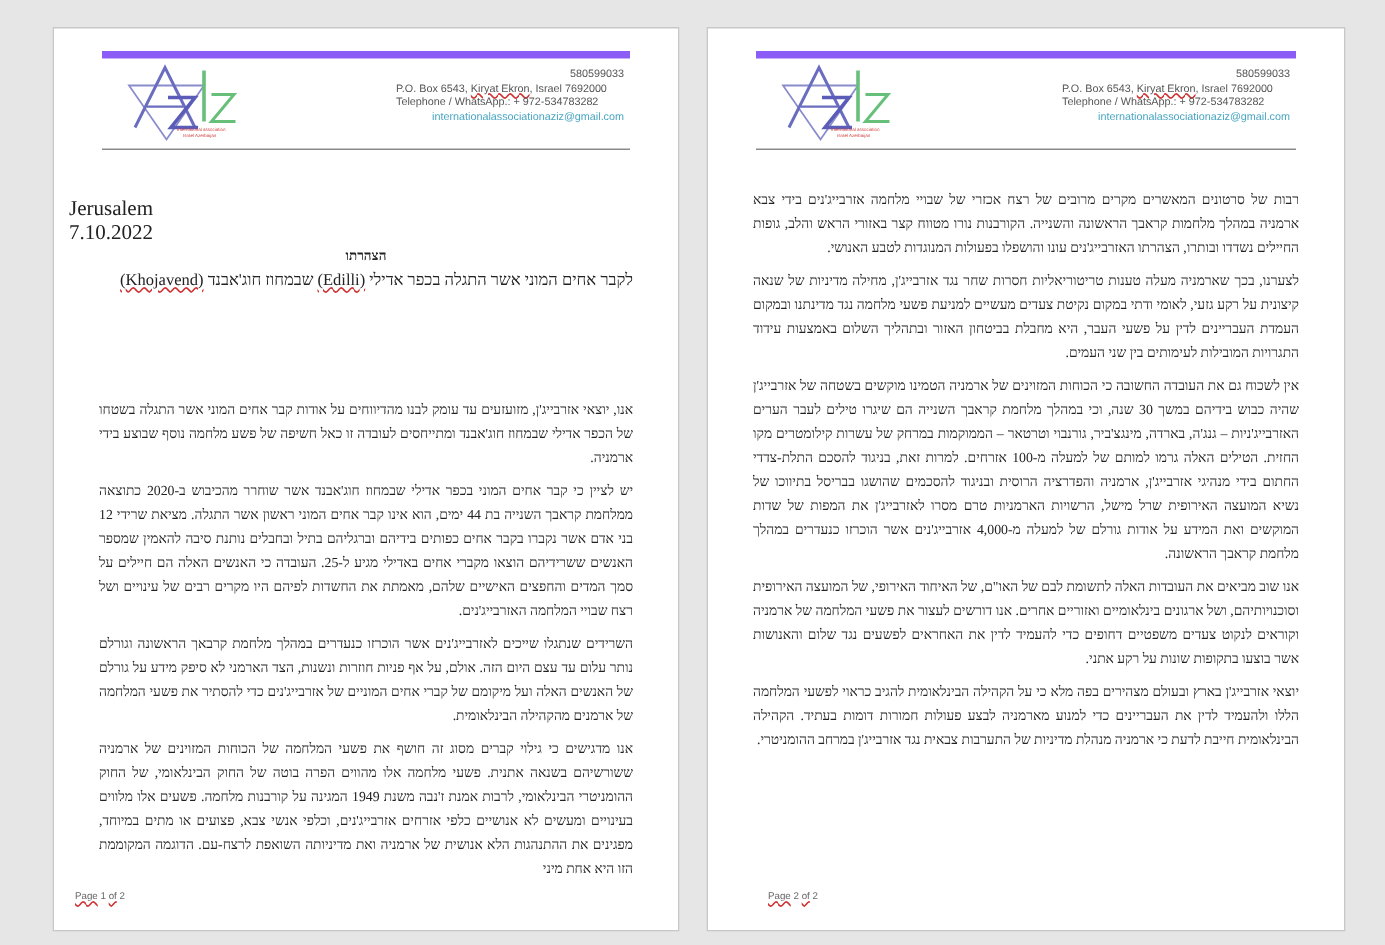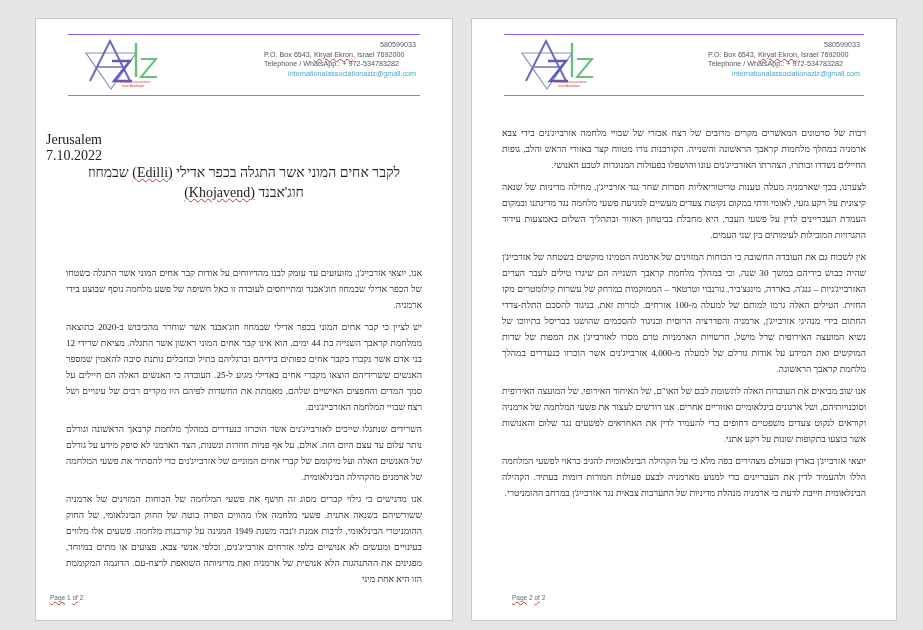--- a/index.html
+++ b/index.html
@@ -15,21 +15,21 @@
       height: 603px;
       background: #ffffff;
       border: 1px solid #c8c8c8;
       box-sizing: border-box;
     }
     #page1 { left: 35px; width: 418px; }
     #page2 { left: 471px; width: 426px; }
 
     .header {
       position: absolute; left: 32px; right: 32px; top: 15px; height: 60px;
-      border-top: 1px solid #8b5cf6;
+      border-top: 5px solid #8b5cf6;
       border-bottom: 1px solid #8a8a8a;
     }
     .logo { position: absolute; left: 8px; top: 2px; width: 90px; height: 54px; }
     .contact {
       position: absolute; right: 4px; top: 5px; text-align: left;
       font-family: "Liberation Sans", sans-serif; font-size: 7.2px; line-height: 9.6px;
       color: #555;
     }
     .contact .reg { text-align: right; }
     .contact .email { color: #4aa6c2; margin-left: 24px; }
@@ -38,21 +38,21 @@
     .left-block {
       position: absolute; left: 10px; top: 113px;
       font-size: 14px; line-height: 16px; color: #222;
     }
     .title-block {
       position: absolute; left: 30px; right: 30px; top: 144px;
       text-align: center; direction: rtl; color: #222;
     }
     .title-block .t1 { font-weight: bold; font-size: 9px; line-height: 14px; }
     .title-block .t2 { font-size: 9.5px; line-height: 20px; margin-top: 6px; }
-    .title-block .t3 { font-size: 14px; line-height: 20px; }
+    .title-block .t3 { font-size: 11px; line-height: 20px; text-align: right; }
 
     .body {
       position: absolute; left: 30px; right: 30px;
       direction: rtl; text-align: justify; color: #222;
       font-size: 9.2px; line-height: 16px;
     }
     #page1 .body { top: 246px; }
     #page2 .body { top: 106px; }
     .body p { margin: 0 0 6px 0; }
 
@@ -85,20 +85,21 @@
       <div class="email">internationalassociationaziz@gmail.com</div>
     </div>
   </div>
 
   <div class="left-block">
     <div>Jerusalem</div>
     <div>7.10.2022</div>
   </div>
 
   <div class="title-block">
+    <div class="t1">הצהרתו</div>
     <div class="t3"><span>לקבר אחים המוני אשר התגלה בכפר אדילי </span><span class="squig">(Edilli)</span><span> שבמחוז חוג'אבנד </span><span class="squig">(Khojavend)</span></div>
   </div>
 
   <div class="body">
     <p>אנו, יוצאי אזרבייג'ן, מזועזעים עד עומק לבנו מהדיווחים על אודות קבר אחים המוני אשר התגלה בשטחו של הכפר אדילי שבמחוז חוג'אבנד ומתייחסים לעובדה זו כאל חשיפה של פשע מלחמה נוסף שבוצע בידי ארמניה.</p>
     <p>יש לציין כי קבר אחים המוני בכפר אדילי שבמחוז חוג'אבנד אשר שוחרר מהכיבוש ב-2020 כתוצאה ממלחמת קראבך השנייה בת 44 ימים, הוא אינו קבר אחים המוני ראשון אשר התגלה. מציאת שרידי 12 בני אדם אשר נקברו בקבר אחים כפותים בידיהם וברגליהם בתיל ובחבלים נותנת סיבה להאמין שמספר האנשים ששרידיהם הוצאו מקברי אחים באדילי מגיע ל-25. העובדה כי האנשים האלה הם חיילים על סמך המדים והחפצים האישיים שלהם, מאמתת את החשדות לפיהם היו מקרים רבים של עינויים ושל רצח שבויי המלחמה האזרבייג'נים.</p>
     <p>השרידים שנתגלו שייכים לאזרבייג'נים אשר הוכרזו כנעדרים במהלך מלחמת קרבאך הראשונה וגורלם נותר עלום עד עצם היום הזה. אולם, על אף פניות חוזרות ונשנות, הצד הארמני לא סיפק מידע על גורלם של האנשים האלה ועל מיקומם של קברי אחים המוניים של אזרבייג'נים כדי להסתיר את פשעי המלחמה של ארמנים מהקהילה הבינלאומית.</p>
     <p>אנו מדגישים כי גילוי קברים מסוג זה חושף את פשעי המלחמה של הכוחות המזוינים של ארמניה ששורשיהם בשנאה אתנית. פשעי מלחמה אלו מהווים הפרה בוטה של החוק הבינלאומי, של החוק ההומניטרי הבינלאומי, לרבות אמנת ז'נבה משנת 1949 המגינה על קורבנות מלחמה. פשעים אלו מלווים בעינויים ומעשים לא אנושיים כלפי אזרחים אזרבייג'נים, וכלפי אנשי צבא, פצועים או מתים במיוחד, מפגינים את ההתנהגות הלא אנושית של ארמניה ואת מדיניותה השואפת לרצח-עם. הדוגמה המקוממת הזו היא אחת מיני</p>
   </div>
 

